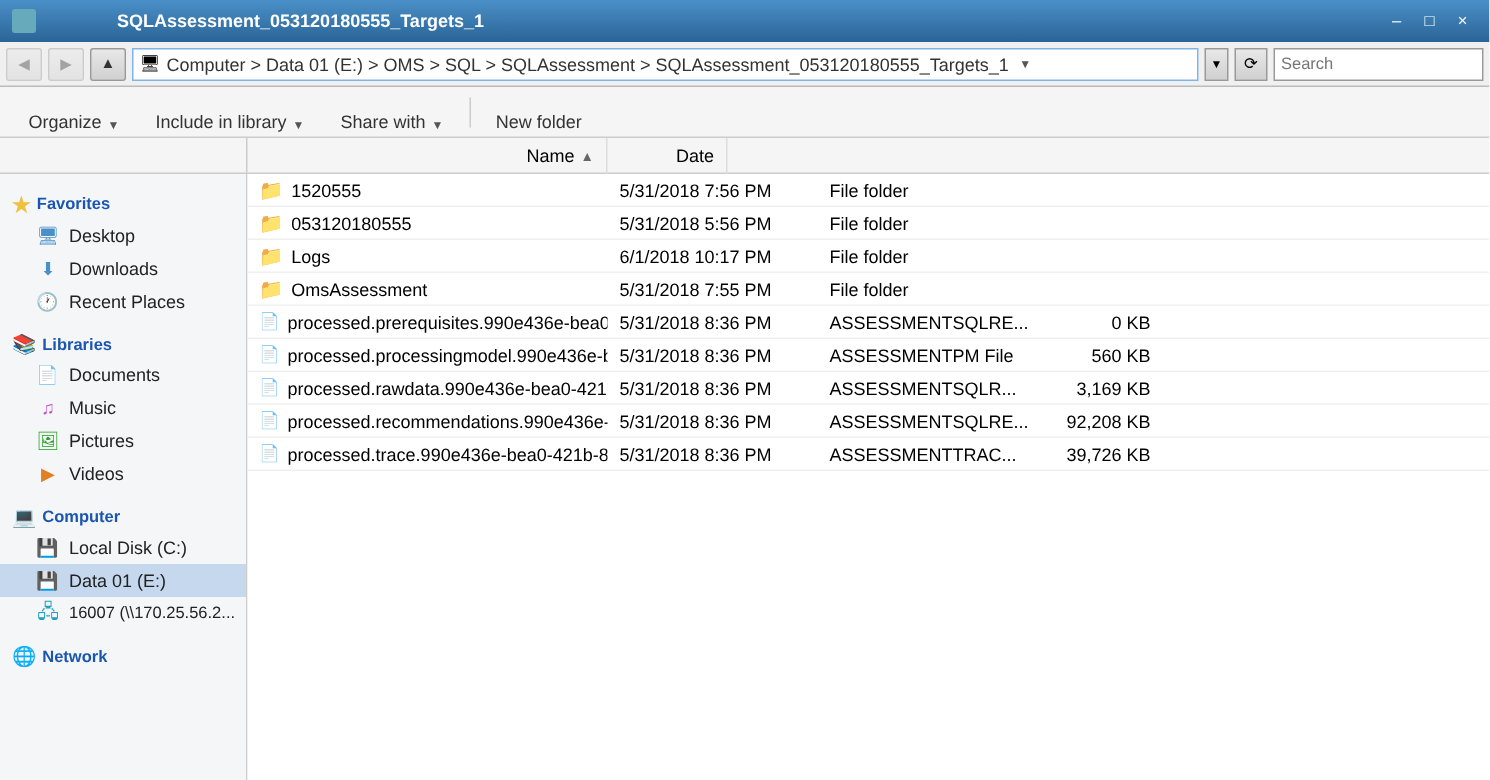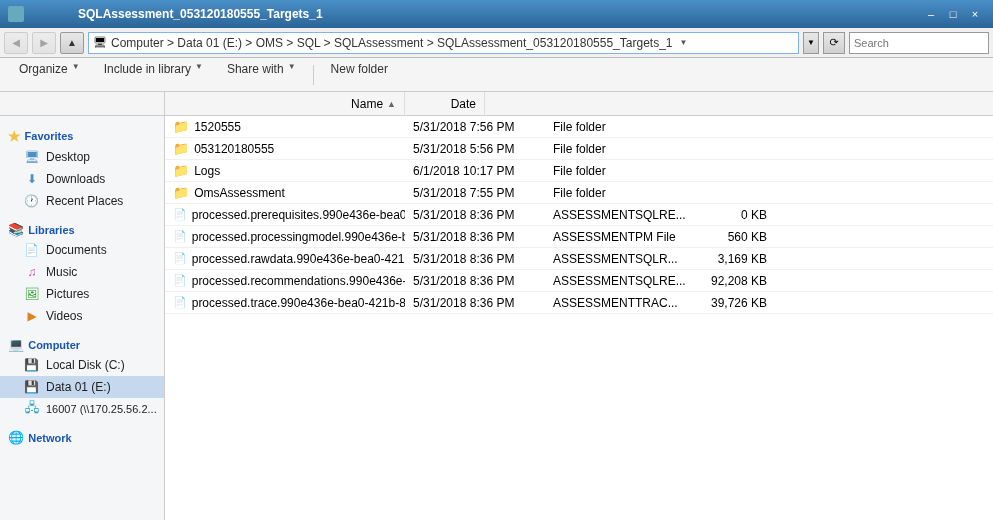--- a/index.html
+++ b/index.html
@@ -130,21 +130,21 @@
       padding: 0 8px;
       gap: 2px;
     }
     .toolbar-btn {
       height: 28px;
       padding: 0 10px;
       background: transparent;
       border: 1px solid transparent;
       cursor: pointer;
       font-size: 12px;
-      display: flex; align-items: flex-start; gap: 4px;
+      display: flex; align-items: flex-end; gap: 4px;
       border-radius: 2px;
       color: #333;
     }
     .toolbar-separator {
       width: 1px;
       height: 20px;
       background: #ccc;
       margin: 0 4px;
     }
     .dropdown-arrow {

